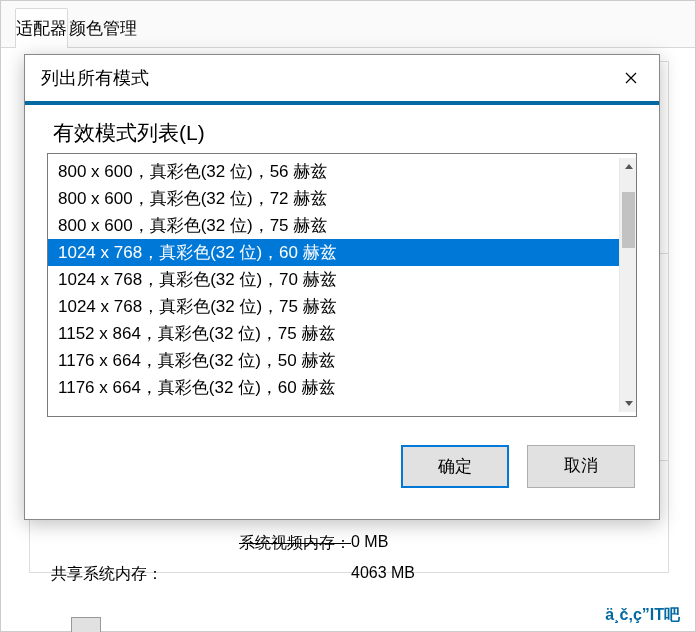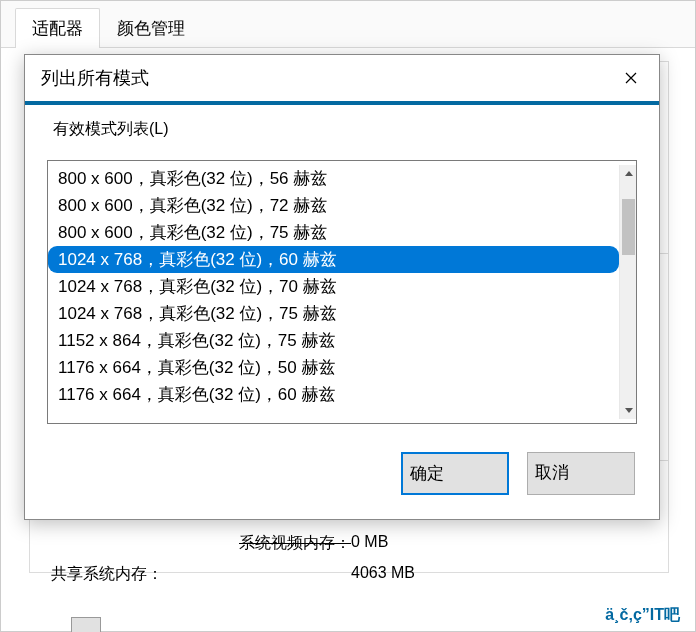--- a/index.html
+++ b/index.html
@@ -21,21 +21,21 @@
     width: 696px; height: 632px;
     background: #fff;
     border: 1px solid #ccc;
   }
   .tabstrip {
     display: flex;
     padding: 6px 14px 0 14px;
     background: #fafafa;
   }
   .tab {
-    padding: 8px 16px;
+    padding: 8px 0;
     font-size: 17px;
     border: 1px solid transparent;
     border-bottom: none;
     cursor: pointer;
     position: relative;
     top: 1px;
   }
   .tab.active {
     background: #fff;
     border-color: #d9d9d9;
@@ -106,43 +106,42 @@
     display: flex; align-items: center; justify-content: center;
     cursor: pointer;
     font-size: 17px;
     line-height: 1;
   }
   .groupbox {
     margin: 14px 22px 8px 22px;
     position: relative;
   }
   .group-label {
-    font-size: 16px;
-    margin: 0 0 20px 6px;
+    font-size: 21px;
+    margin: 0 0 6px 6px;
   }
   .listbox {
     border: 1px solid #7a7a7a;
     height: 264px;
     position: relative;
     padding: 4px 0;
     overflow: hidden;
     display: flex;
     background: #fff;
   }
   .list-items { flex: 1; }
   .list-item {
     font-size: 17px;
     padding: 2px 10px;
     white-space: nowrap;
     cursor: default;
   }
   .list-item.selected {
     background: #0078d7;
     color: #fff;
-    border-radius: 9px;
   }
   .scrollbar {
     width: 17px;
     background: #f0f0f0;
     position: relative;
     border-left: 1px solid #e8e8e8;
   }
   .scroll-arrow {
     width: 17px; height: 17px;
     display: flex; align-items: center; justify-content: center;
@@ -161,20 +160,21 @@
   .dialog-buttons {
     display: flex;
     justify-content: flex-end;
     gap: 18px;
     padding: 20px 24px 18px 24px;
   }
   .dlg-btn {
     min-width: 108px;
     padding: 8px 7px;
     font-size: 17px;
+    text-align: center;
     background: #e1e1e1;
     border: 1px solid #adadad;
     cursor: pointer;
   }
   .dlg-btn.default {
     border: 2px solid #0078d7;
   }
   .watermark {
     position: absolute;
     right: 16px;

